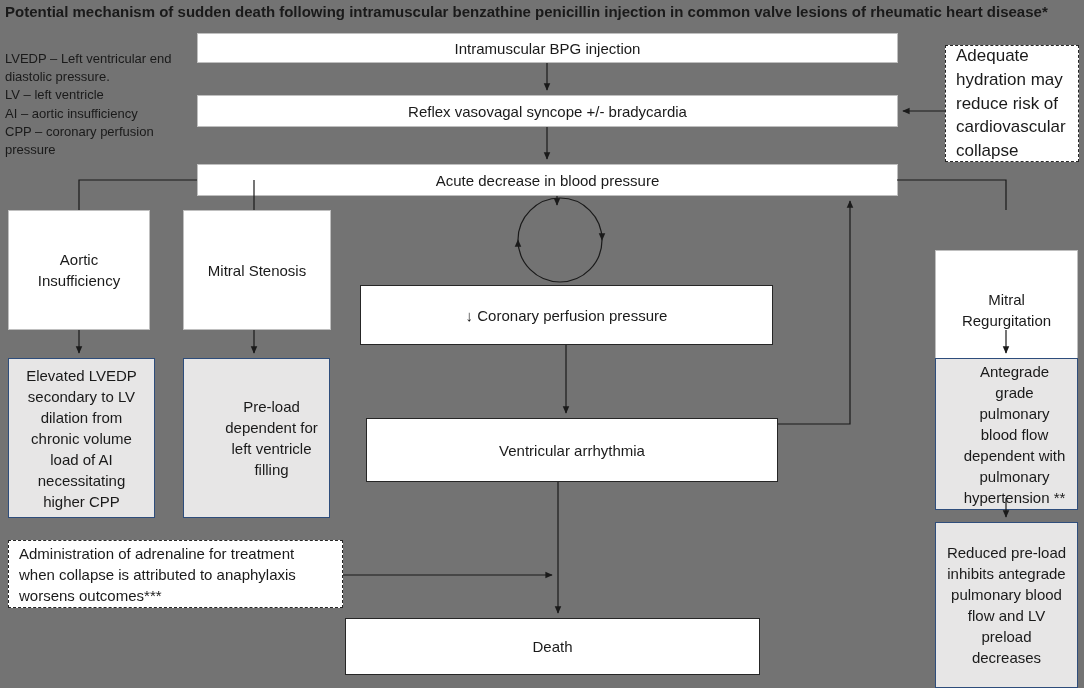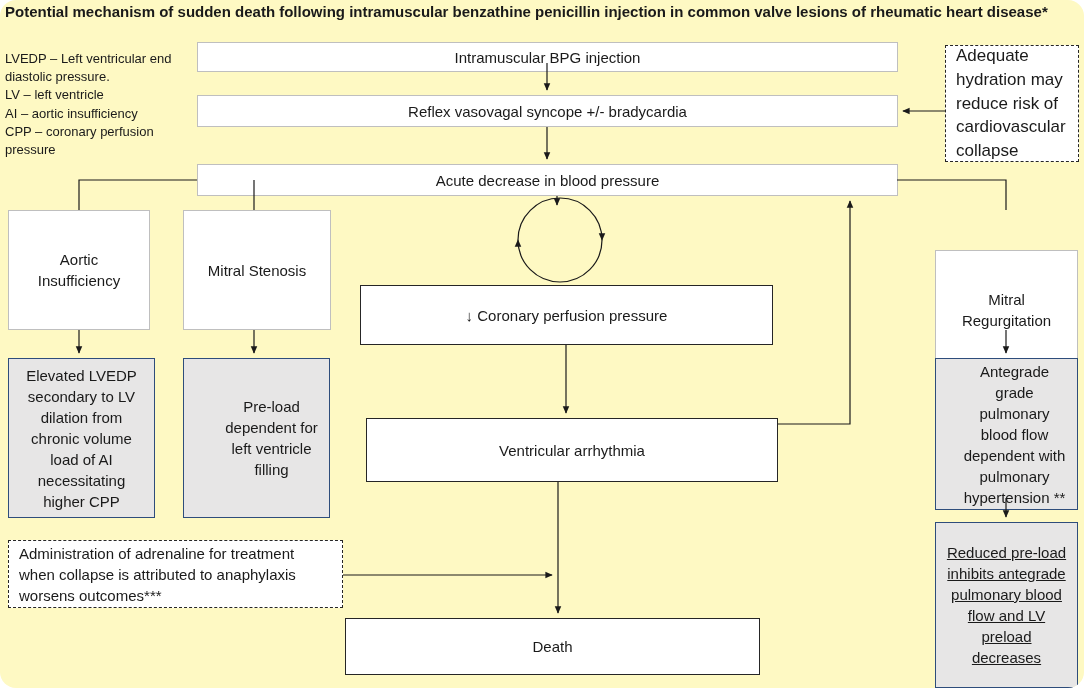--- a/index.html
+++ b/index.html
@@ -1,43 +1,43 @@
 <!DOCTYPE html>
 <html><head>
 <meta charset="utf-8">
 <style>
   html,body{margin:0;padding:0;background:#ffffff;}
   body{font-family:"Liberation Sans",sans-serif;color:#1a1a1a;}
-  #canvas{position:relative;width:1084px;height:688px;background:#fef9c3;overflow:hidden;border-radius:16px;}
+  #canvas{position:relative;width:1084px;height:688px;background:#737373;overflow:hidden;}
 
   .title{position:absolute;left:5px;top:3px;width:1074px;font-size:15px;font-weight:bold;}
   .legend{position:absolute;left:5px;top:50px;width:170px;font-size:13px;line-height:1.4;}
 
   .box{position:absolute;display:flex;align-items:center;justify-content:center;
        text-align:center;background:#ffffff;border:1px solid #bfbfbf;
        font-size:15px;line-height:1.4;padding:4px 10px;box-sizing:border-box;}
   .dark{border:1.6px solid #262626;}
   .shaded{border:1.4px solid #2e4d7b;background:#e7e6e6;}
   .dashed{border:1.6px dashed #262626;background:#ffffff;}
   .left-align{justify-content:flex-start;text-align:left;}
 
-  #box-bpg{left:197px;top:42px;width:701px;height:30px;}
+  #box-bpg{left:197px;top:33px;width:701px;height:30px;}
   #box-vaso{left:197px;top:95px;width:701px;height:32px;}
   #box-acute{left:197px;top:164px;width:701px;height:32px;}
   #box-cpp{left:360px;top:285px;width:413px;height:60px;}
   #box-arr{left:366px;top:418px;width:412px;height:64px;}
   #box-death{left:345px;top:618px;width:415px;height:57px;}
   #box-hydration{left:945px;top:45px;width:134px;height:117px;font-size:17px;}
   #box-aortic{left:8px;top:210px;width:142px;height:120px;}
   #box-stenosis{left:183px;top:210px;width:148px;height:120px;}
   #box-lvedp{left:8px;top:358px;width:147px;height:160px;}
   #box-preload{left:183px;top:358px;width:147px;height:160px;padding-left:40px;}
   #box-regurg{left:935px;top:210px;width:143px;height:120px;margin-top:40px;}
   #box-antegrade{left:935px;top:358px;width:143px;height:152px;padding-left:26px;}
-  #box-reduced{left:935px;top:522px;width:143px;height:166px;text-decoration:underline;}
+  #box-reduced{left:935px;top:522px;width:143px;height:166px;}
   #box-adrenaline{left:8px;top:540px;width:335px;height:68px;}
 
   svg.connectors{position:absolute;left:0;top:0;pointer-events:none;}
 </style>
 </head>
 <body>
 
 <div id="canvas">
 
   <div class="title">Potential mechanism of sudden death following intramuscular benzathine penicillin injection in common valve lesions of rheumatic heart disease*</div>

